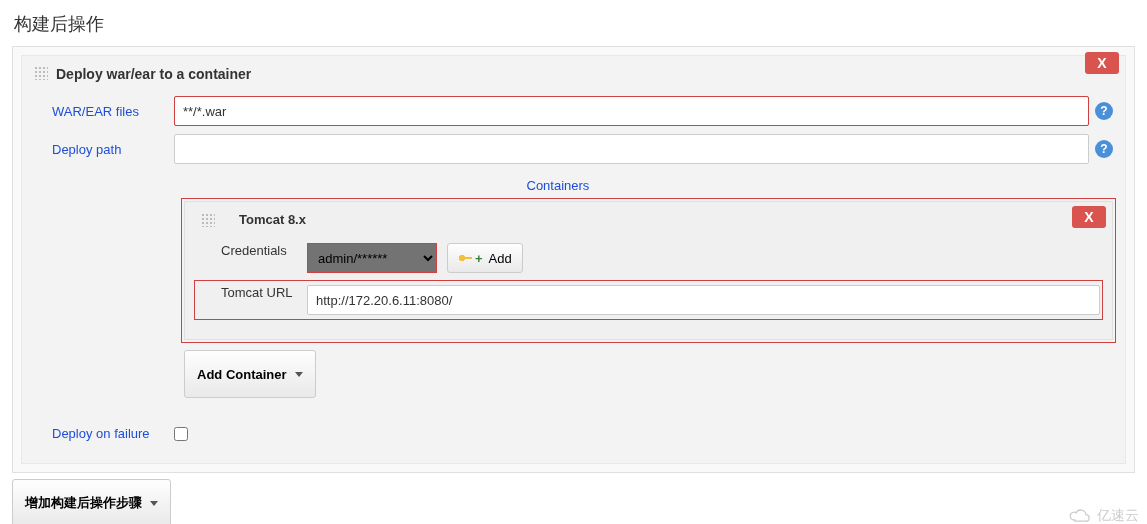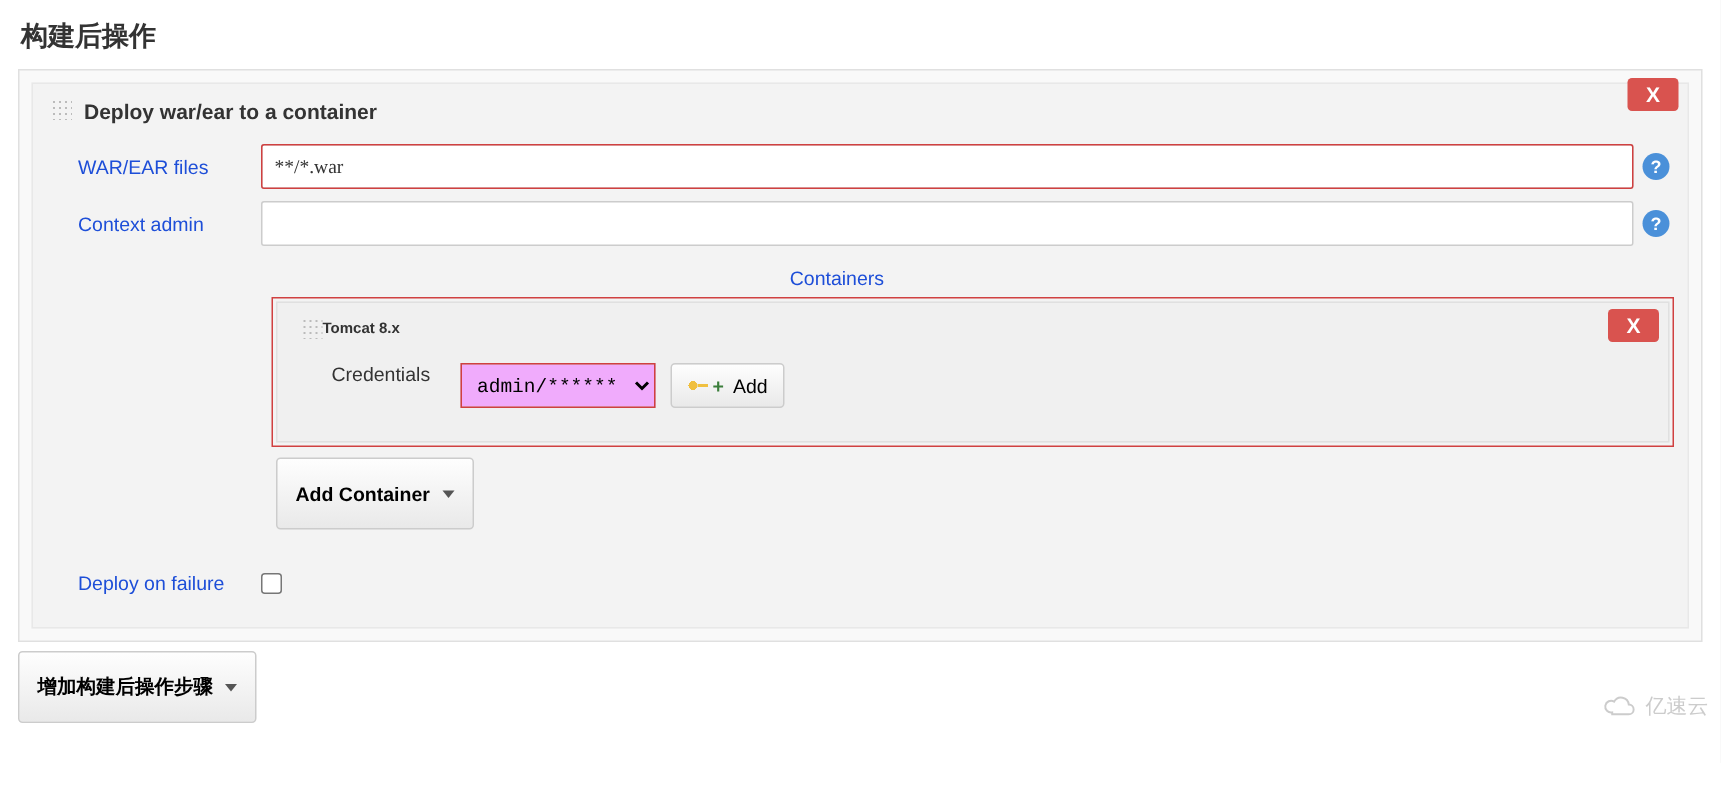--- a/index.html
+++ b/index.html
@@ -1,34 +1,34 @@
 <!DOCTYPE html>
 <html><head>
   <meta charset="utf-8">
   <style>
     * { box-sizing: border-box; margin: 0; padding: 0; }
     body { font-family: Arial, "Helvetica Neue", Helvetica, sans-serif; font-size: 13px; color: #333; background: #fff; }
     .page { width: 1147px; position: relative; }
-    .section-title { font-size: 18px; font-weight: bold; padding: 12px 14px 10px; }
+    .section-title { font-size: 18px; font-weight: normal; padding: 12px 14px 10px; }
     .outer-panel { margin: 0 12px 0 12px; border: 1px solid #e0e0e0; background: #f9f9f9; padding: 0; position: relative; }
     .config-block { background: #f3f3f3; border: 1px solid #e8e8e8; margin: 8px; padding: 10px 12px 14px; position: relative; }
     .block-header { display: flex; align-items: flex-start; gap: 8px; font-weight: bold; font-size: 14px; padding-bottom: 6px; }
     .drag-handle { width: 14px; height: 14px; display: inline-block; background-image: radial-gradient(#bbb 1px, transparent 1px); background-size: 4px 4px; background-position: 0 0; }
     .row { display: flex; align-items: center; margin: 8px 0; gap: 10px; }
     .row-label { width: 130px; color: #1d4ed8; font-size: 13px; flex-shrink: 0; padding-left: 18px; }
     .row-field { flex: 1; display: flex; align-items: center; gap: 6px; }
-    .text-input { width: 100%; height: 30px; border: 1px solid #ccc; background: #fff; padding: 4px 8px; font-size: 13px; color: #333; border-radius: 2px; font-family: Liberation Serif, serif; }
+    .text-input { width: 100%; height: 30px; border: 1px solid #ccc; background: #fff; padding: 4px 8px; font-size: 13px; color: #333; border-radius: 2px; }
     .help-icon { width: 18px; height: 18px; border-radius: 50%; background: #4a90d9; color: #fff; display: inline-flex; align-items: center; justify-content: center; font-size: 12px; font-weight: bold; cursor: pointer; flex-shrink: 0; }
     .delete-btn { position: absolute; top: 4px; right: 6px; background: #d9534f; color: #fff; border: none; width: 34px; height: 22px; font-weight: bold; font-size: 14px; border-radius: 3px; cursor: pointer; }
     .delete-btn.outer { top: -4px; right: 6px; }
     .nested-panel { margin-left: 150px; margin-right: 0; background: #f0f0f0; border: 1px solid #e0e0e0; padding: 10px 12px 12px; position: relative; }
-    .nested-header { display: flex; align-items: center; gap: 0; font-weight: bold; font-size: 10px; padding-bottom: 6px; margin-left: 4px; text-align: center; }
+    .nested-header { display: flex; align-items: center; gap: 24px; font-weight: bold; font-size: 13px; padding-bottom: 6px; margin-left: 4px; text-align: center; }
     .nested-row { display: flex; align-items: flex-start; margin: 10px 0; gap: 10px; }
     .nested-label { width: 100px; color: #333; font-size: 13px; flex-shrink: 0; padding-left: 24px; }
-    .select { height: 30px; border: 1px solid #ccc; background: #f0abfc; padding: 2px 6px; font-size: 13px; min-width: 130px; font-family: Liberation Mono, monospace; }
+    .select { height: 30px; border: 1px solid #ccc; background: #737373; padding: 2px 6px; font-size: 13px; min-width: 130px; }
     .btn { height: 30px; border: 1px solid #ccc; background: linear-gradient(#fefefe,#e9e9e9); padding: 0 10px; font-size: 13px; border-radius: 3px; cursor: pointer; display: inline-flex; align-items: center; gap: 6px; }
     .btn .key-icon { width: 14px; height: 10px; display: inline-block; background: radial-gradient(circle at 4px 5px, #f0c040 3px, transparent 3px), linear-gradient(#f0c040,#f0c040); background-size: 14px 10px, 7px 2px; background-position: 0 0, 7px 4px; background-repeat: no-repeat; }
     .btn .plus { color: #3b7e3b; font-weight: bold; margin-left: -3px; }
     .add-container-row { margin-left: 150px; margin-top: 10px; }
     .dropdown-btn { height: 48px; border: 1px solid #ccc; background: linear-gradient(#fefefe,#e9e9e9); padding: 0 12px; font-size: 13px; font-weight: bold; border-radius: 3px; cursor: pointer; display: inline-flex; align-items: center; gap: 8px; }
     .caret { width: 0; height: 0; border-left: 4px solid transparent; border-right: 4px solid transparent; border-top: 5px solid #555; }
     .checkbox { width: 14px; height: 14px; }
     .bottom-add { margin: 6px 12px 0; }
     .hl { outline: 1px solid #d04040; outline-offset: -1px; }
     .watermark { position: absolute; right: 8px; bottom: 2px; font-size: 14px; color: #ccc; display: flex; align-items: flex-start; gap: 4px; pointer-events: none; }
@@ -51,21 +51,21 @@
 
       <div class="row">
         <div class="row-label">WAR/EAR files</div>
         <div class="row-field">
           <input class="text-input hl" type="text" style="max-width: 100%; padding-left: 8px;" value="**/*.war">
           <span class="help-icon">?</span>
         </div>
       </div>
 
       <div class="row">
-        <div class="row-label">Context admin</div>
+        <div class="row-label">Deploy path</div>
         <div class="row-field">
           <input class="text-input" type="text" value="" style="">
           <span class="help-icon">?</span>
         </div>
       </div>
 
       <div class="row" style="align-items:flex-start;justify-content:center;">
         <div class="row-label" style="padding-top:6px;">Containers</div>
       </div>
 
@@ -81,20 +81,24 @@
           <select class="select hl">
             <option>admin/******</option>
           </select>
           <button class="btn">
             <span class="key-icon"></span>
             <span class="plus">+</span>
             <span>Add</span>
           </button>
         </div>
 
+        <div class="nested-row hl" style="outline-offset:2px; padding:2px 0;">
+          <div class="nested-label">Tomcat URL</div>
+          <input class="text-input" type="text" value="http://172.20.6.11:8080/" style="">
+        </div>
       </div>
 
       <div class="add-container-row">
         <button class="dropdown-btn">
           <span>Add Container</span>
           <span class="caret"></span>
         </button>
       </div>
 
       <div class="row" style="margin-top:28px;">

